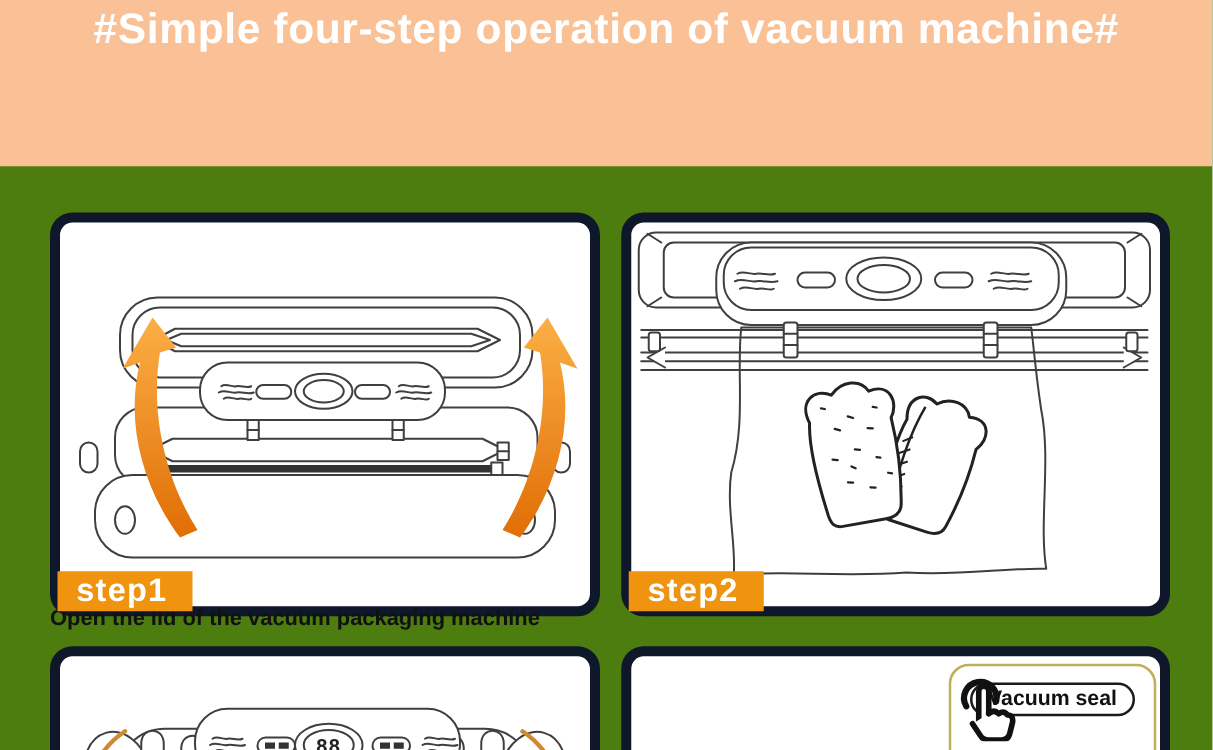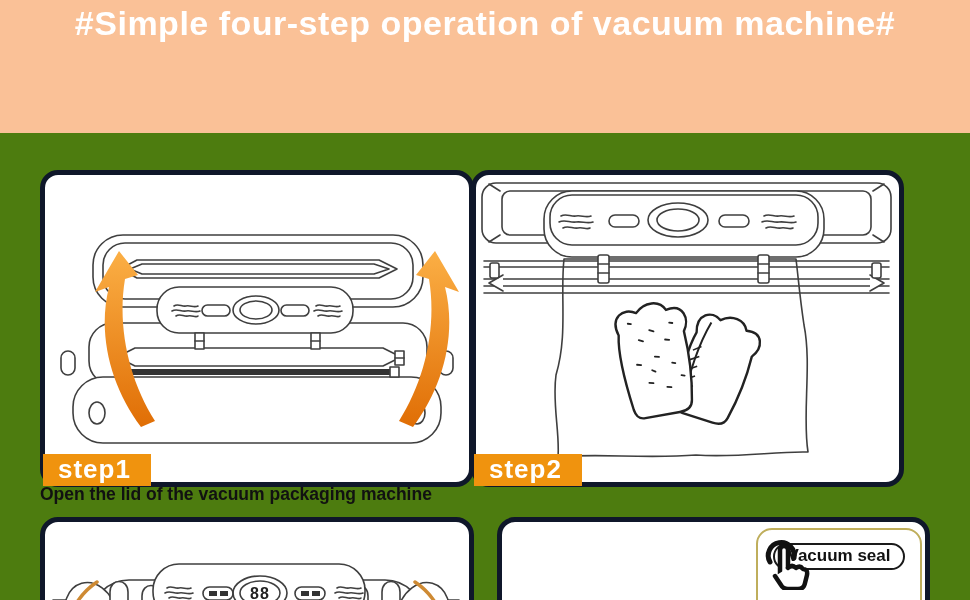--- a/index.html
+++ b/index.html
@@ -2,23 +2,23 @@
 <html><head>
 <meta charset="utf-8">
 <style>
   html,body{margin:0;padding:0;background:#fff;}
   .page{position:relative;width:970px;height:600px;overflow:hidden;background:#4d7c0f;
         font-family:"Liberation Sans",sans-serif;}
   .banner{position:absolute;left:0;top:0;width:970px;height:133px;background:#FAC197;
           display:flex;justify-content:center;align-items:flex-start;}
   .banner h1{margin:5px 0 0 0;font-size:34px;line-height:36px;font-weight:bold;color:#ffffff;
              letter-spacing:0.5px;white-space:nowrap;}
-  .panel{position:absolute;background:#ffffff;border:5px solid #0f172a;border-radius:18px;}
+  .panel{position:absolute;background:#ffffff;border:8px solid #0f172a;border-radius:18px;}
   #panel1{left:40px;top:170px;width:424px;height:307px;}
-  #panel2{left:471px;top:170px;width:423px;height:307px;}
+  #panel2{left:497px;top:170px;width:423px;height:307px;}
   #panel3{left:40px;top:517px;width:424px;height:300px;}
   #panel4{left:497px;top:517px;width:423px;height:300px;}
   .panel svg{position:absolute;left:0;top:0;}
   .step-badge{position:absolute;left:-2px;bottom:-4px;background:#F0930E;color:#fff;
               font-weight:bold;font-size:26px;line-height:31px;padding:0 20px 1px 15px;
               letter-spacing:1px;z-index:3;}
   .caption{position:absolute;top:484px;font-weight:bold;font-size:17.5px;color:#111;
            text-align:left;white-space:nowrap;}
   #caption1{left:40px;width:424px;}
   #caption2{left:483px;width:450px;}

